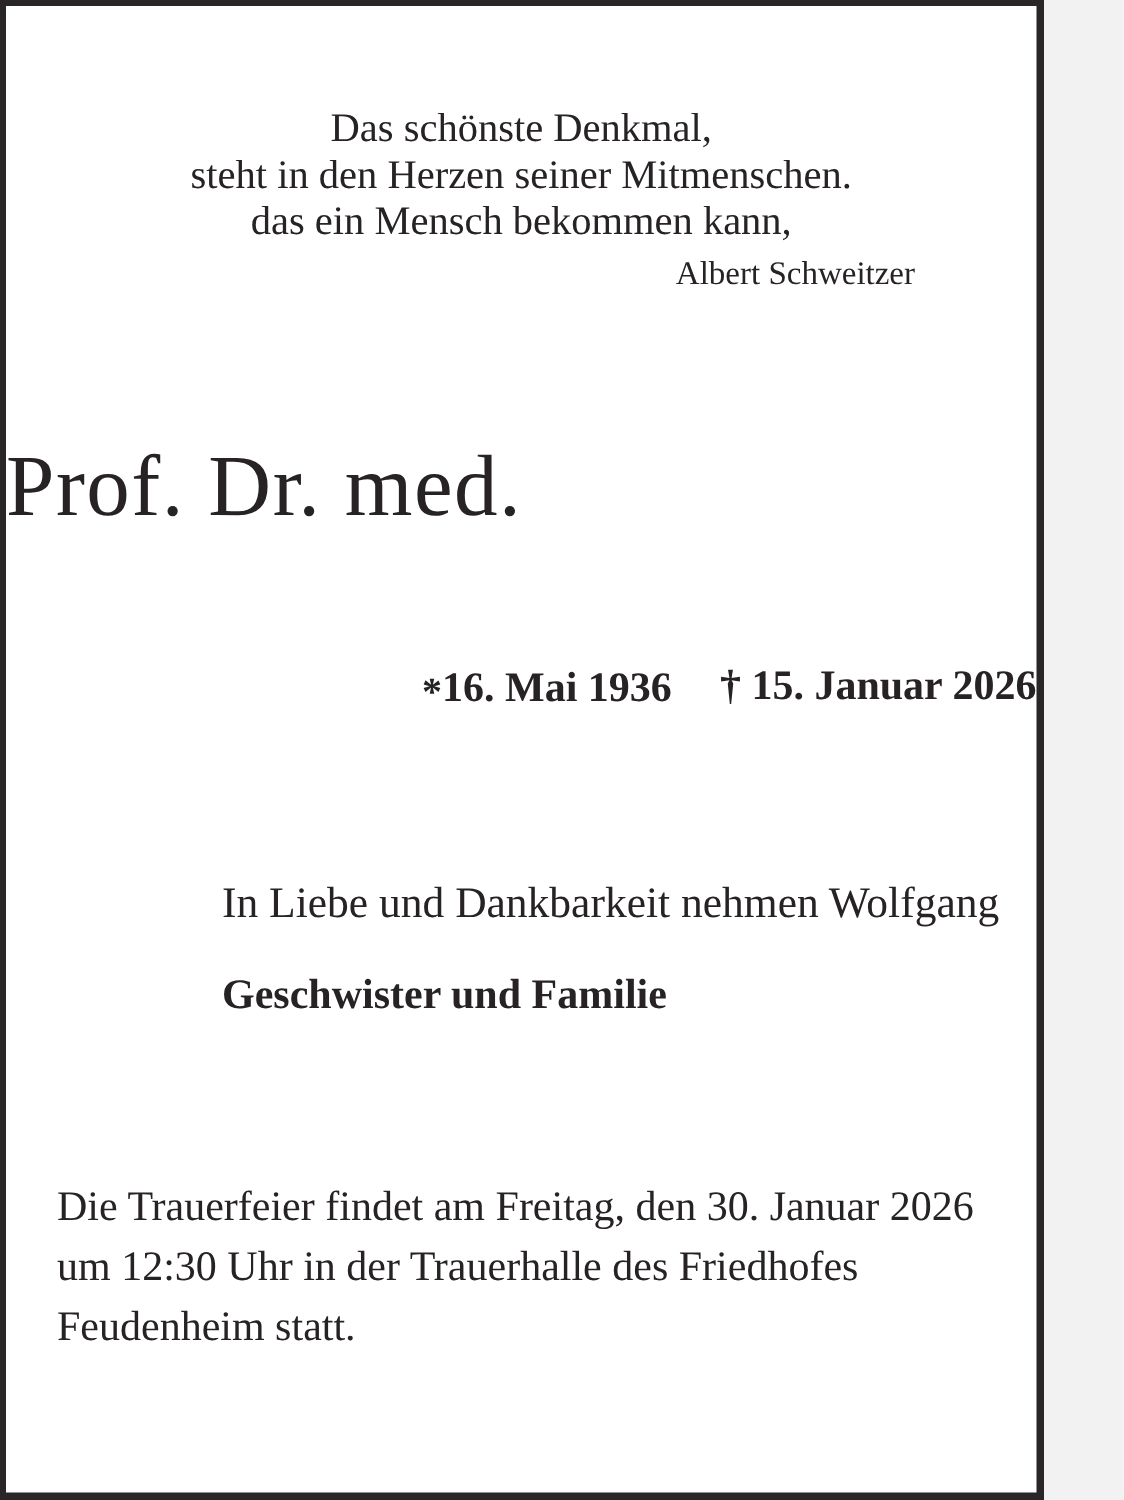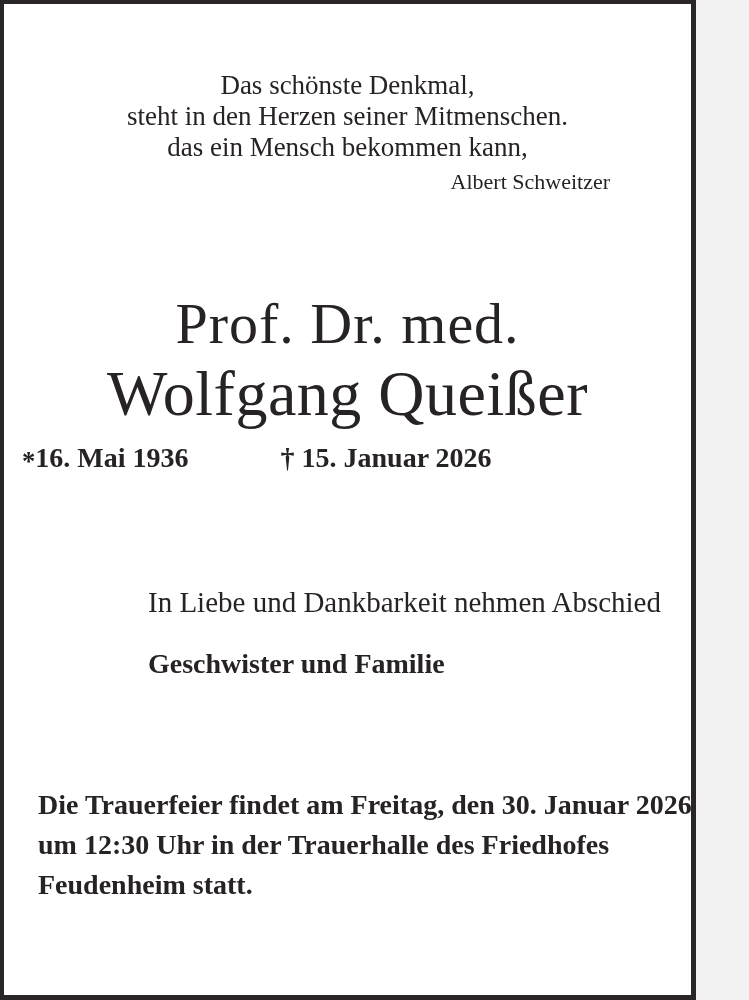--- a/index.html
+++ b/index.html
@@ -38,46 +38,45 @@
     margin-top: 6px;
     padding-right: 81px;
     text-align: right;
     font-size: 22px;
     line-height: 26px;
   }
   
   .deceased-title {
     position: absolute;
     top: 291px; left: 0; right: 0;
-    text-align: center;
+    text-align: left;
     font-size: 58px;
     line-height: 1;
     letter-spacing: 1px;
     white-space: nowrap;
   }
   .deceased-name {
     position: absolute;
     top: 358px; left: 0; right: 0;
     text-align: center;
     font-size: 64px;
     line-height: 1;
     letter-spacing: 0.5px;
     white-space: nowrap;
   }
   .dates-row {
     position: absolute;
     top: 437px; left: 0; right: 0;
     display: flex;
-    justify-content: flex-start;
-    gap: 92px;
+    justify-content: flex-end;
+    gap: 32px;
     font-size: 28px;
     font-weight: bold;
     line-height: 34px;
     white-space: nowrap;
-    padding-left: 18px;
   }
   .birth-symbol {
     display: inline-block;
     position: relative;
     top: 0.10em;
     font-size: 0.95em;
   }
   .death-symbol { margin-right: 7px; }
   
   .mourning-block {
@@ -93,50 +92,49 @@
     font-size: 28px;
     font-weight: bold;
     line-height: 30px;
     white-space: nowrap;
     margin-top: 31px;
   }
   .mourning-line.first { margin-top: 7px; }
   
   .funeral-block {
     position: absolute;
-    top: 781px; left: 34px; right: 10px; font-weight: bold;
+    top: 781px; left: 34px; right: 10px;
   }
   .funeral-line {
     font-size: 28px;
     line-height: 40px;
     white-space: nowrap;
   }
 </style>
 </head>
 <body>
 
 <div class="sheet">
 
   <div class="quote-block">
     <div class="quote-line">Das schönste Denkmal,</div>
     <div class="quote-line">steht in den Herzen seiner Mitmenschen.</div>
     <div class="quote-line">das ein Mensch bekommen kann,</div>
     <div class="quote-attribution">Albert Schweitzer</div>
   </div>
 
   <div class="deceased-title">Prof. Dr. med.</div>
-  <div class="deceased-name">Wolfgang Queißer</div>
 
   <div class="dates-row">
     <span class="birth-date"><span class="birth-symbol">*</span><span>16. Mai 1936</span></span>
     <span class="death-date"><span class="death-symbol">†</span><span>15. Januar 2026</span></span>
   </div>
 
   <div class="mourning-block">
-    <div class="mourning-intro">In Liebe und Dankbarkeit nehmen Abschied</div>
+    <div class="mourning-intro">In Liebe und Dankbarkeit nehmen Wolfgang</div>
     <div class="mourning-line">Geschwister und Familie</div>
   </div>
 
   <div class="funeral-block">
     <div class="funeral-line">Die Trauerfeier findet am Freitag, den 30. Januar 2026</div>
     <div class="funeral-line">um 12:30 Uhr in der Trauerhalle des Friedhofes</div>
     <div class="funeral-line">Feudenheim statt.</div>
   </div>
 
 </div>

